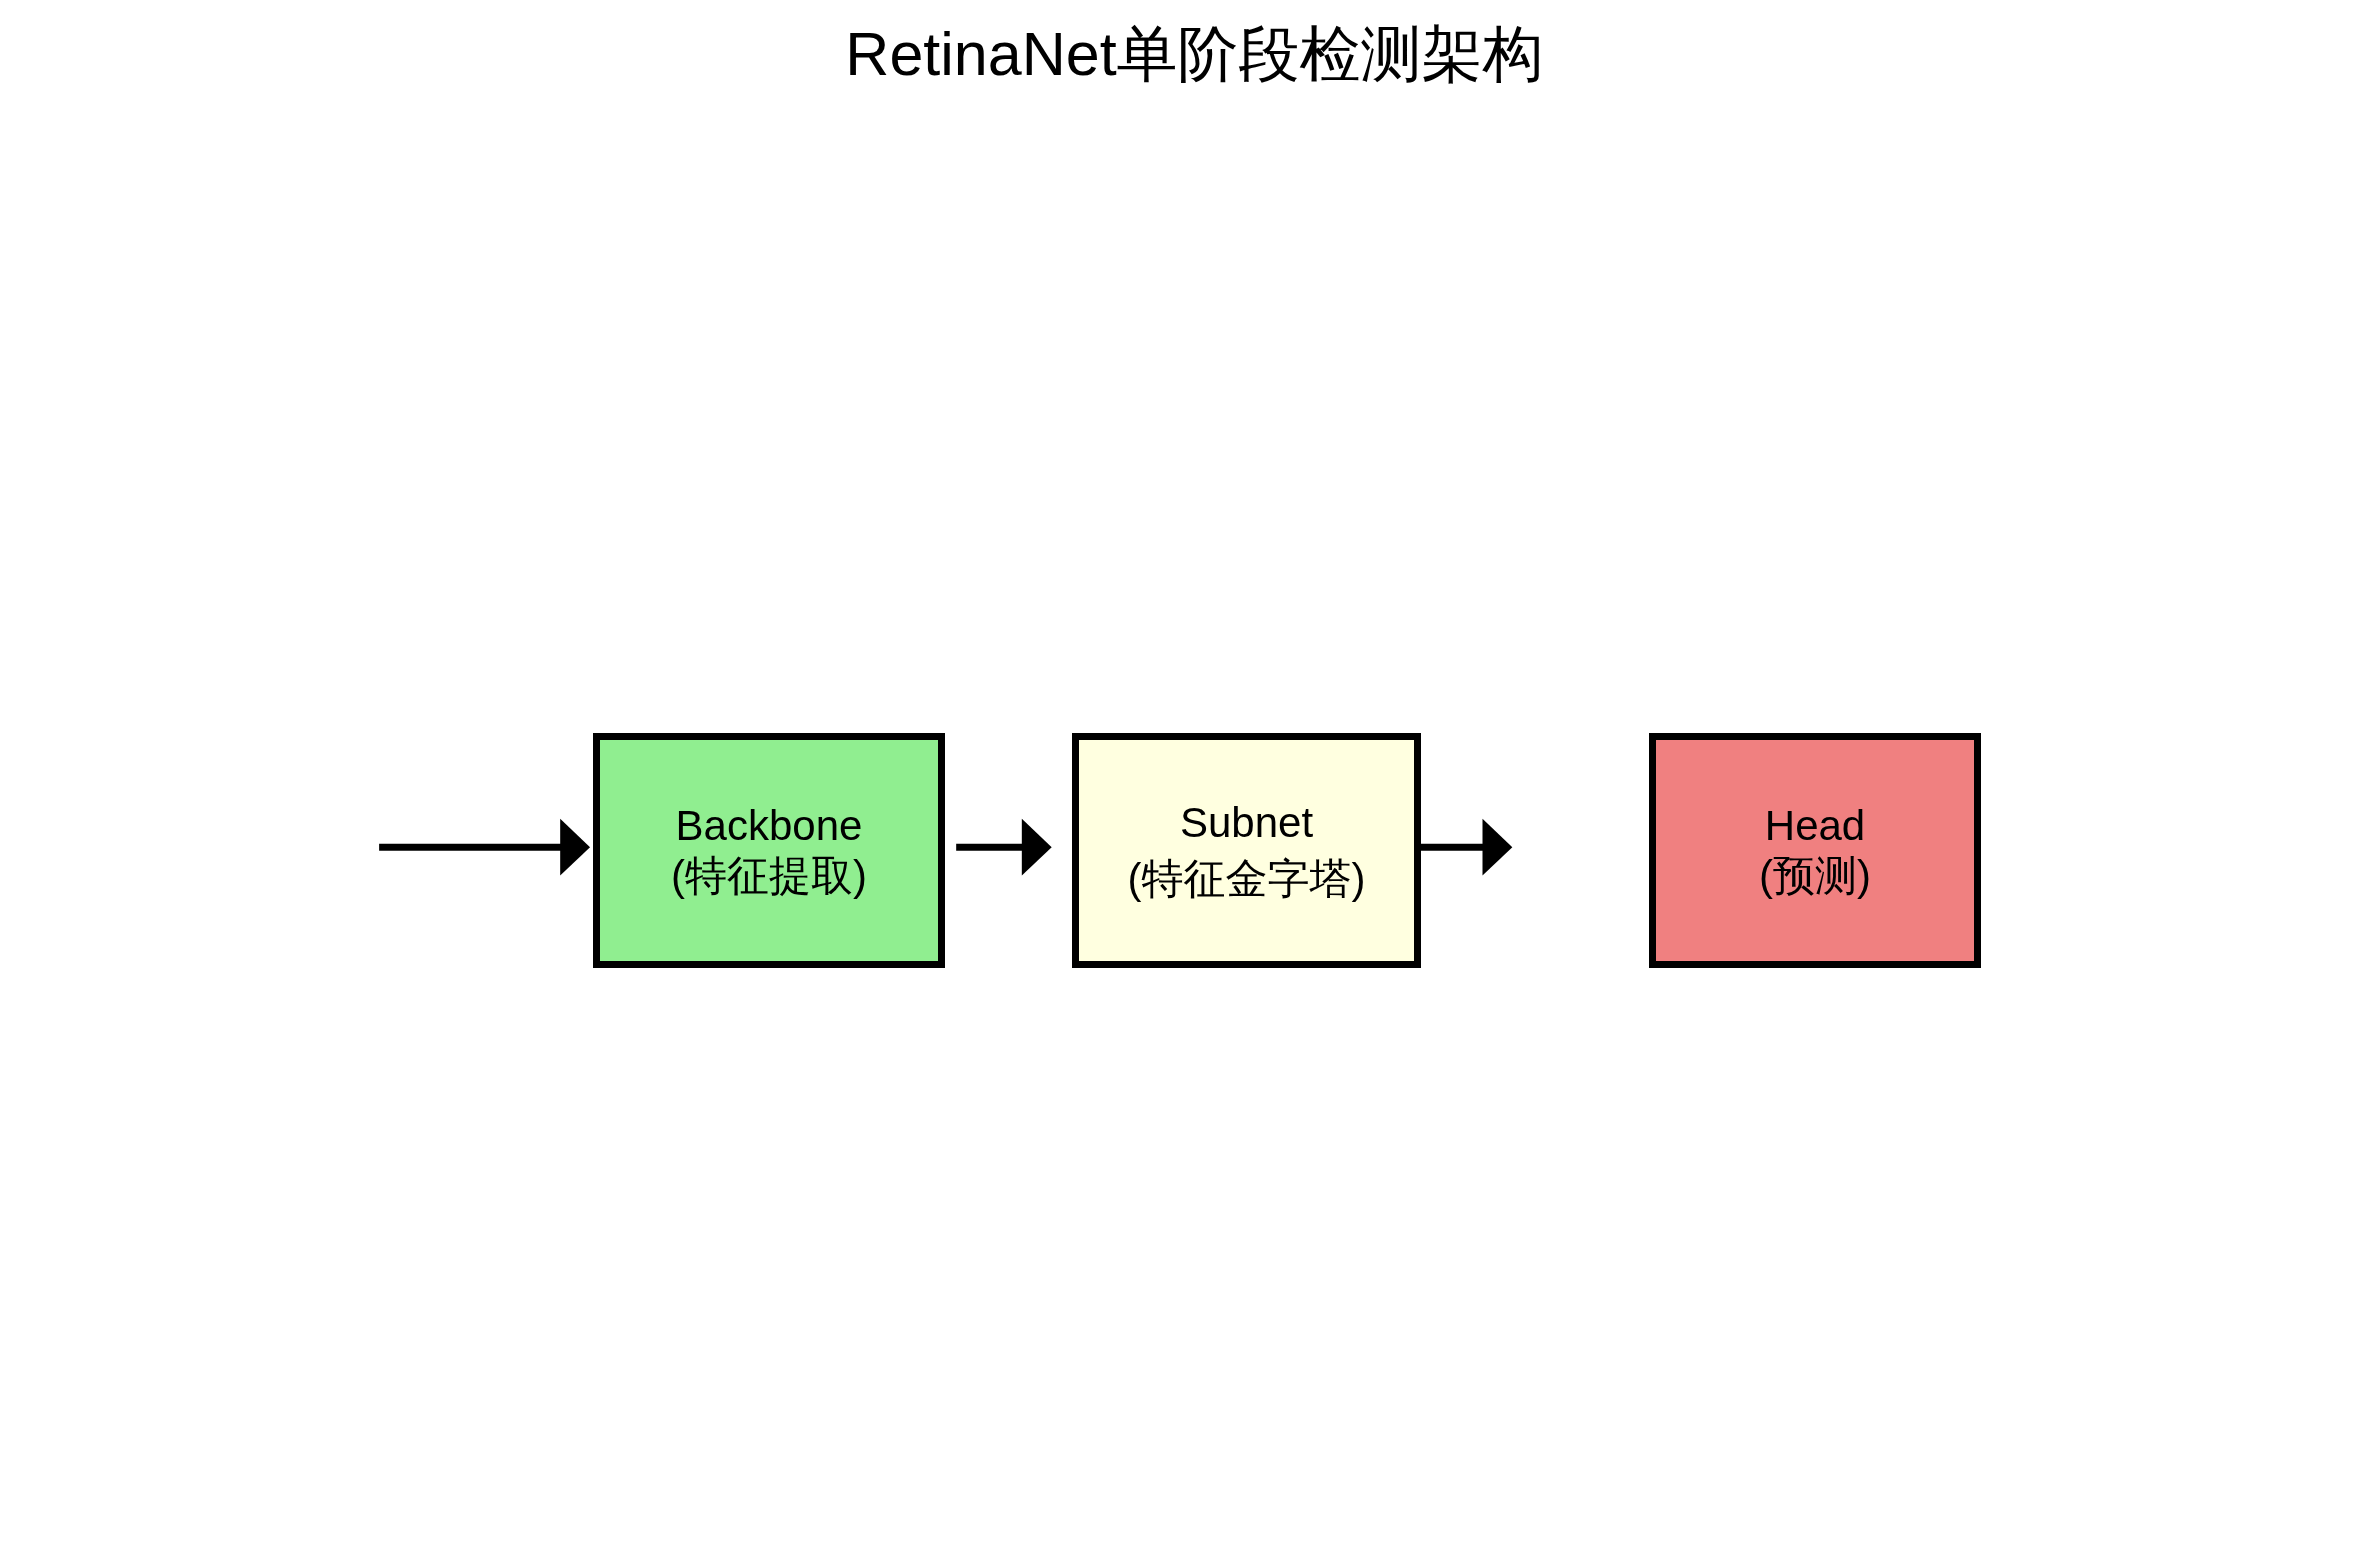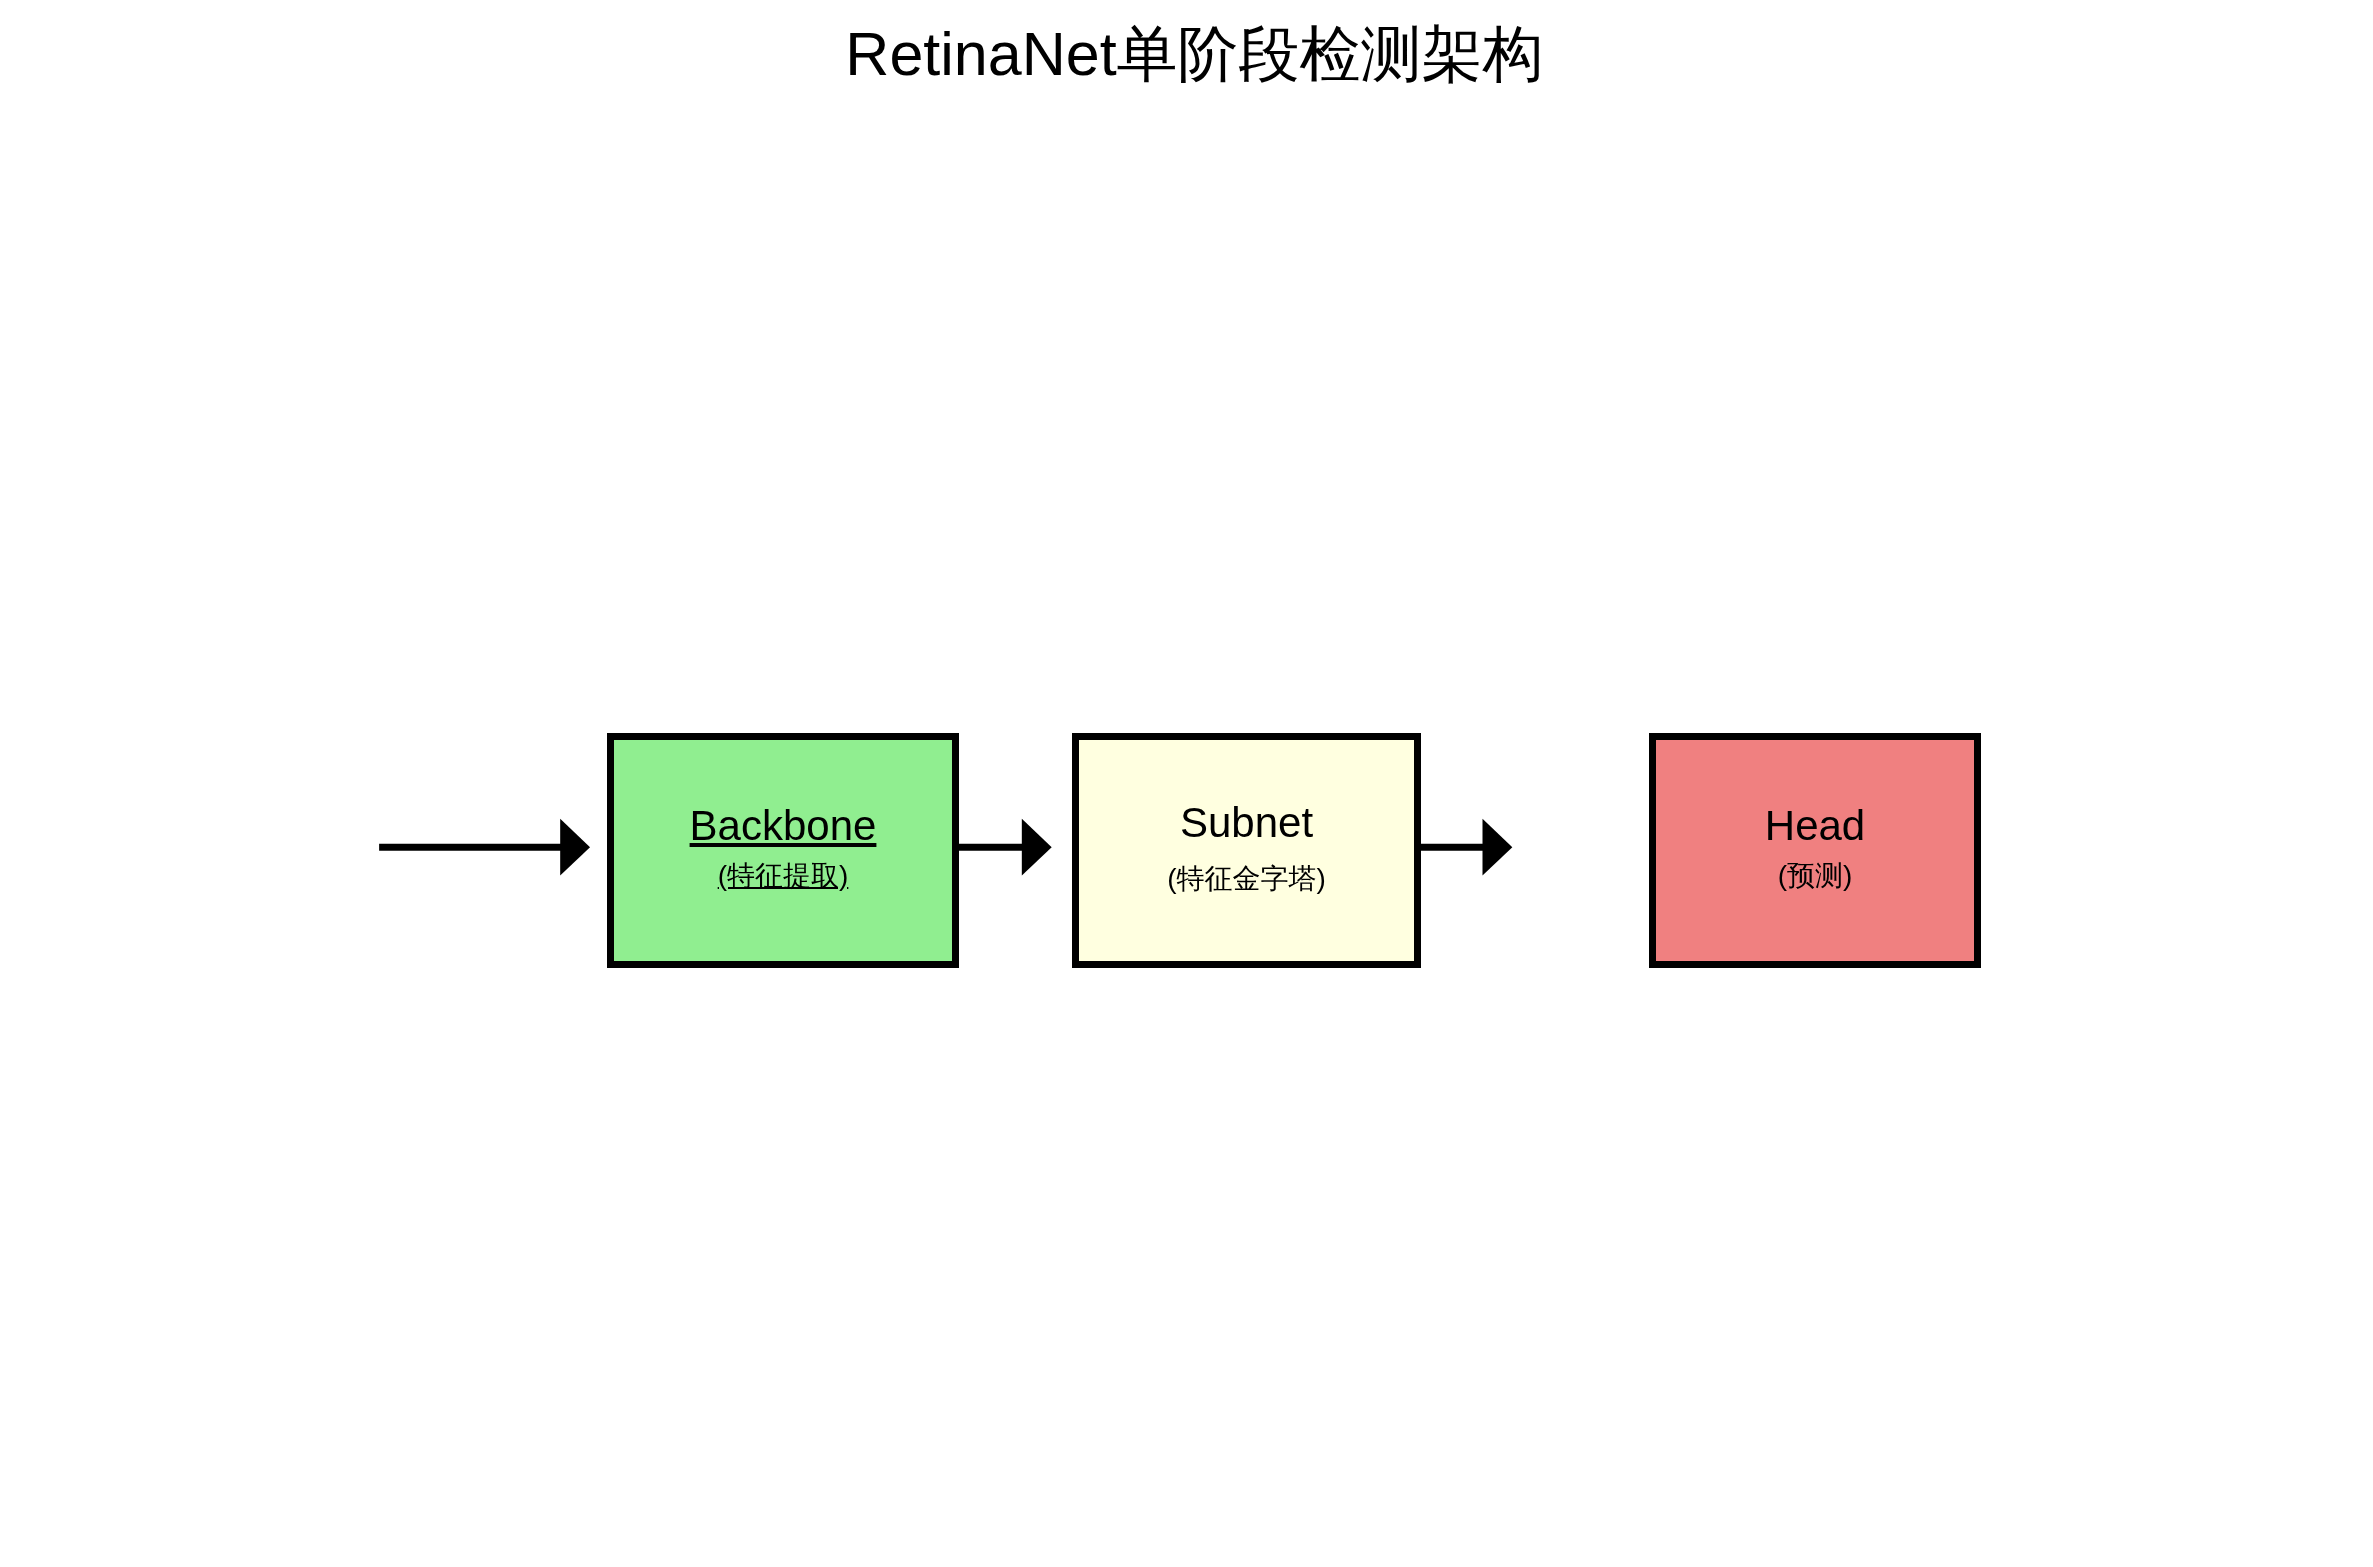--- a/index.html
+++ b/index.html
@@ -58,26 +58,26 @@
     align-items: center;
     justify-content: center;
     text-align: center;
   }
   .node .label {
     font-size: 42px;
     line-height: 50px;
     white-space: nowrap;
   }
   .node .sublabel {
-    font-size: 28px;
+    font-size: 42px;
     line-height: 50px;
     white-space: nowrap;
   }
   .node-0 { left: 142px;  width: 239px; }
-  .node-1 { left: 607px;  width: 352px; text-decoration: underline; }
+  .node-1 { left: 593px;  width: 352px; }
   .node-2 { left: 1072px; width: 349px; }
   .node-3 { left: 1649px; width: 332px; }
 </style>
 </head>
 <body style="background: rgb(255, 255, 255);">
 
 <div class="canvas">
 
   <h1 class="title">RetinaNet单阶段检测架构</h1>
 

